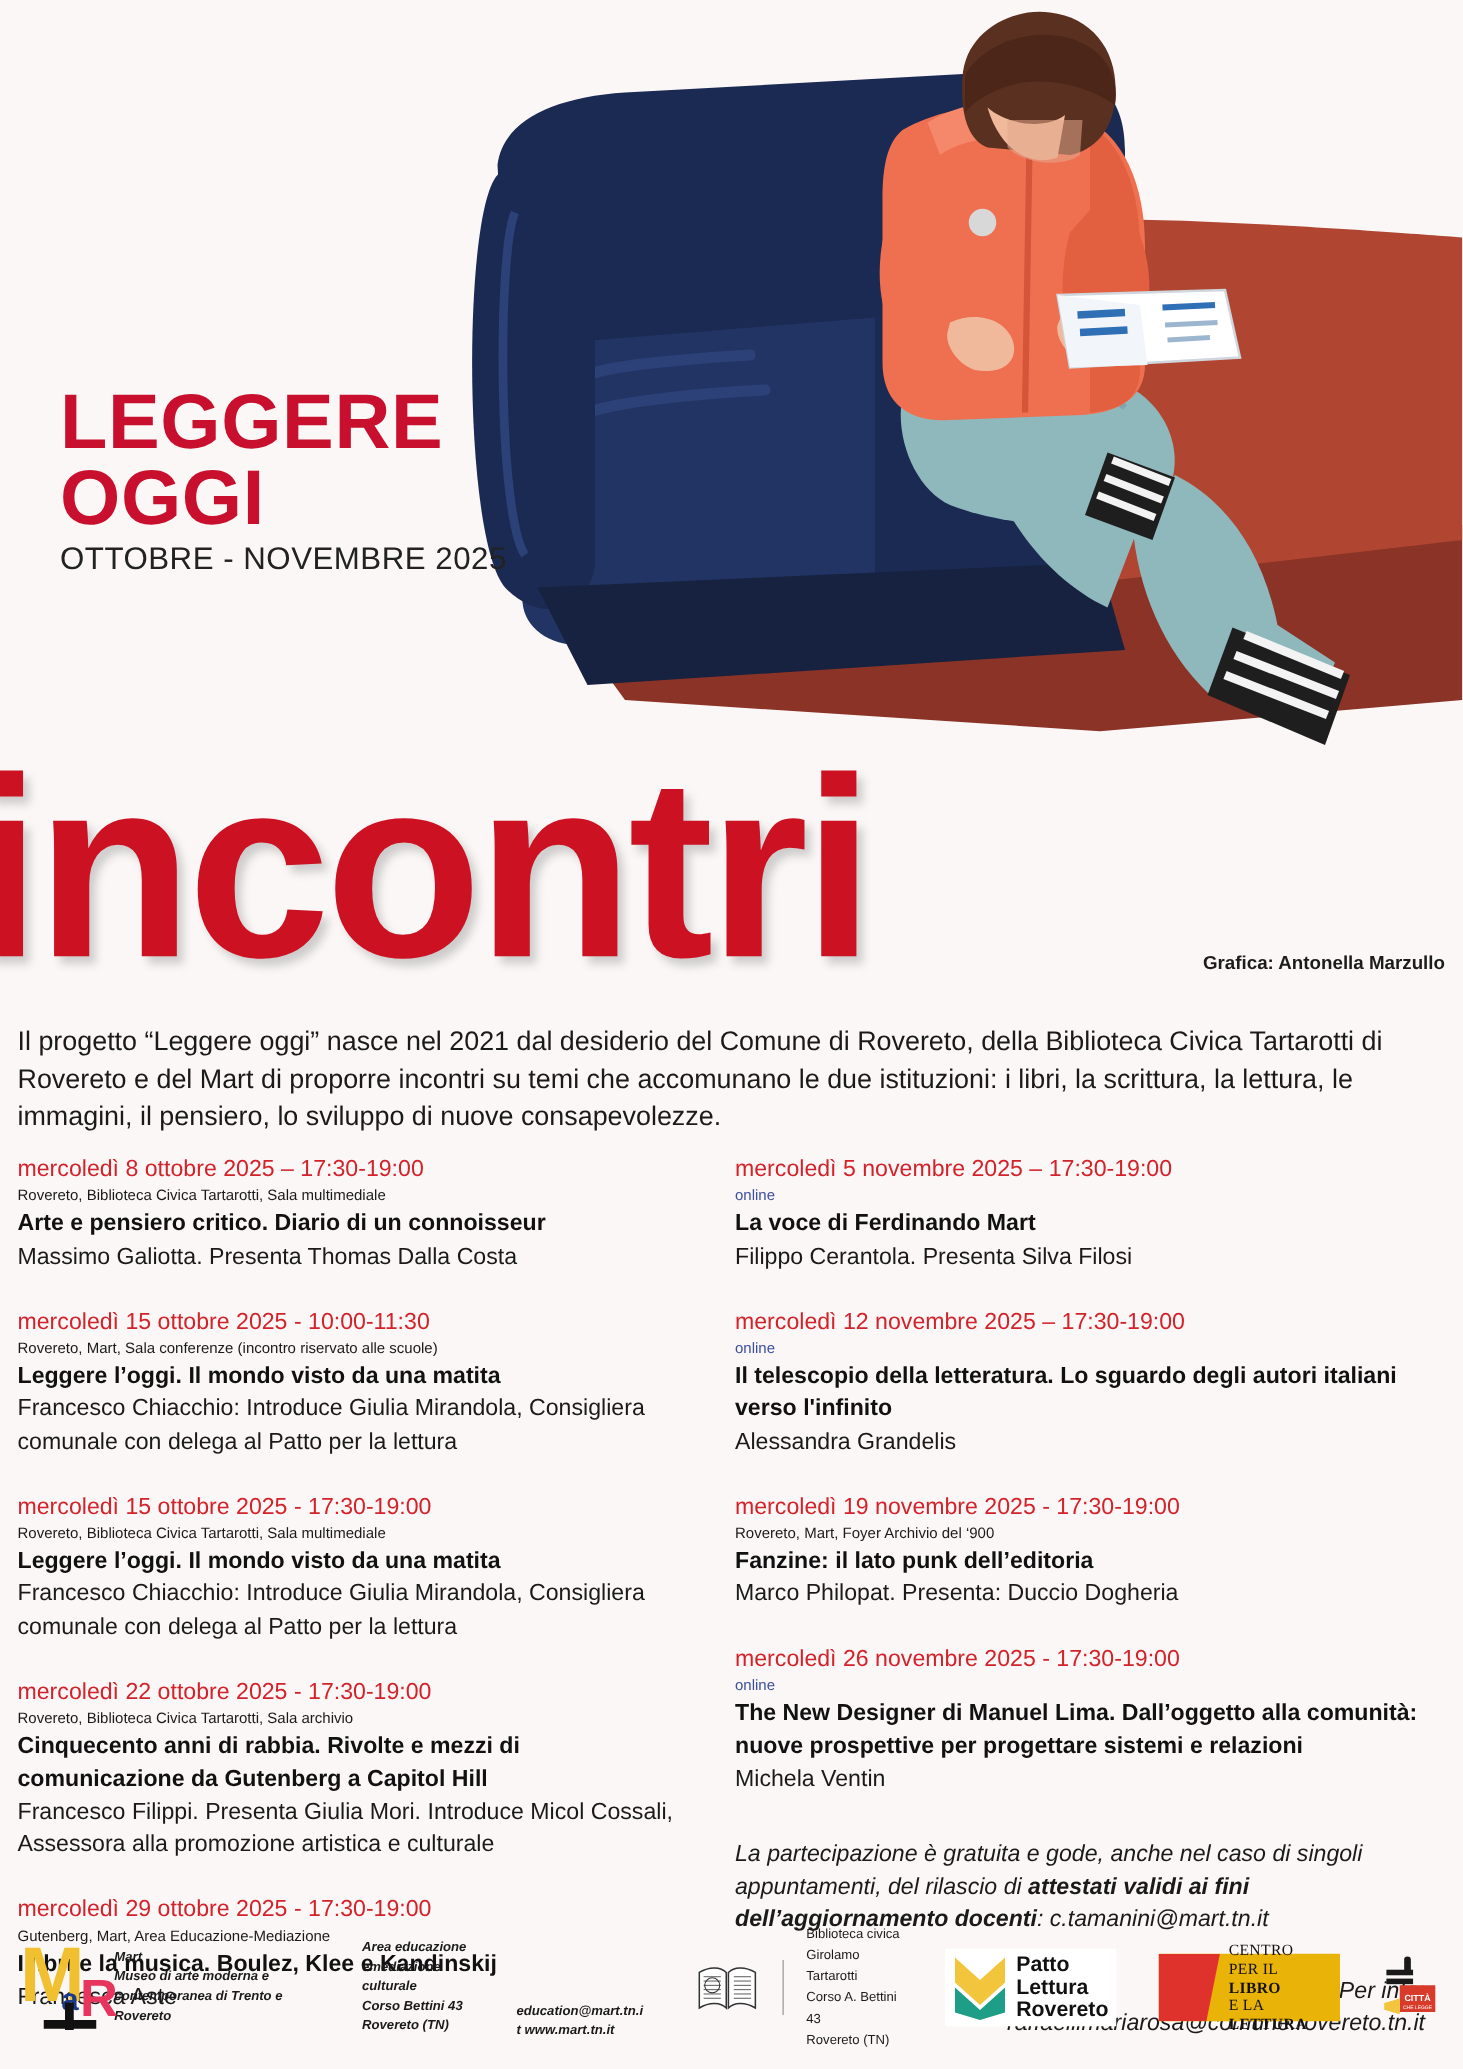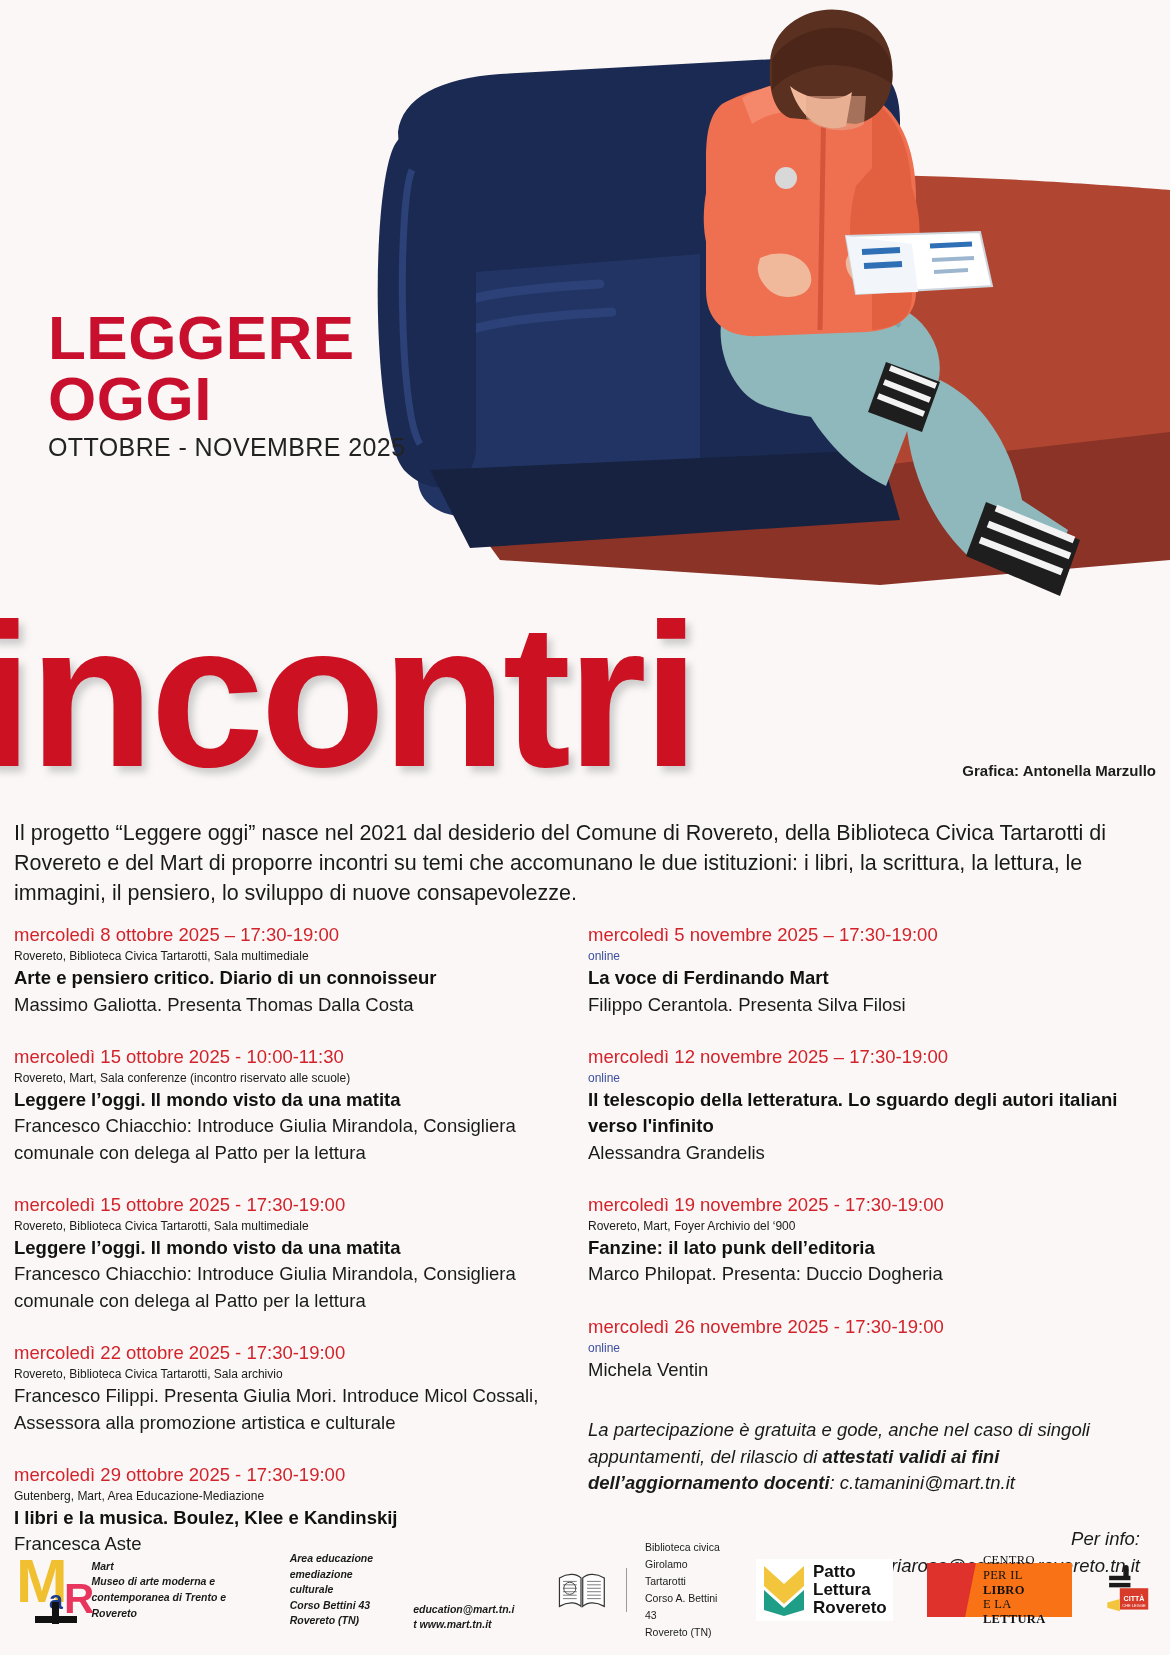--- a/index.html
+++ b/index.html
@@ -94,21 +94,21 @@
   }
   .mart-bar { position: absolute; left: 19px; top: 60px; width: 42px; height: 7px; background: #111; }
   .mart-stem { position: absolute; left: 36px; top: 46px; width: 7px; height: 22px; background: #111; }
 
   
   .patto { display: flex; align-items: center; gap: 7px; background: #fff; padding: 4px 6px; }
   .patto-mark { width: 44px; height: 52px; }
   .patto-text { font-size: 17px; font-weight: bold; color: #111; line-height: 1.06; }
 
   
-  .centro { display: flex; align-items: stretch; background: #f97316; height: 54px; }
+  .centro { display: flex; align-items: stretch; background: #eab308; height: 54px; }
   .centro-red { width: 56px; background: #e0322c; clip-path: polygon(0 0, 100% 0, 78% 100%, 0 100%); }
   .centro-t { display: flex; flex-direction: column; justify-content: center; padding: 0 7px; }
   .centro-t span { font-family: "Liberation Serif", serif; font-size: 12.5px; line-height: 1.18; color: #111; letter-spacing: .3px; }
   .centro-t span b { font-weight: bold; }
 
   
   .citta { width: 58px; height: 56px; }
 
   
   .bib-emblem { width: 60px; height: 52px; }
@@ -237,20 +237,21 @@
         </div>
         <div class="event">
           <div class="date">mercoledì 15 ottobre 2025 - 17:30-19:00</div>
           <div class="venue">Rovereto, Biblioteca Civica Tartarotti, Sala multimediale</div>
           <div class="etitle">Leggere l’oggi. Il mondo visto da una matita</div>
           <div class="speaker">Francesco Chiacchio: Introduce Giulia Mirandola, Consigliera comunale con delega al Patto per la lettura</div>
         </div>
         <div class="event">
           <div class="date">mercoledì 22 ottobre 2025 - 17:30-19:00</div>
           <div class="venue">Rovereto, Biblioteca Civica Tartarotti, Sala archivio</div>
+          <div class="etitle">Cinquecento anni di rabbia. Rivolte e mezzi di comunicazione da Gutenberg a Capitol Hill</div>
           <div class="speaker">Francesco Filippi. Presenta Giulia Mori. Introduce Micol Cossali, Assessora alla promozione artistica e culturale</div>
         </div>
         <div class="event">
           <div class="date">mercoledì 29 ottobre 2025 - 17:30-19:00</div>
           <div class="venue">Gutenberg, Mart, Area Educazione-Mediazione</div>
           <div class="etitle">I libri e la musica. Boulez, Klee e Kandinskij</div>
           <div class="speaker">Francesca Aste</div>
         </div>
       </div>
     <div class="col right" id="col-right">
@@ -269,20 +270,21 @@
           </div>
           <div class="event">
             <div class="date">mercoledì 19 novembre 2025 - 17:30-19:00</div>
             <div class="venue">Rovereto, Mart, Foyer Archivio del ‘900</div>
             <div class="etitle">Fanzine: il lato punk dell’editoria</div>
             <div class="speaker">Marco Philopat. Presenta: Duccio Dogheria</div>
           </div>
           <div class="event">
             <div class="date">mercoledì 26 novembre 2025 - 17:30-19:00</div>
             <div class="venue online">online</div>
+            <div class="etitle">The New Designer di Manuel Lima. Dall’oggetto alla comunità: nuove prospettive per progettare sistemi e relazioni</div>
             <div class="speaker">Michela Ventin</div>
           </div>
         </div>
       <div class="note">
         <span>La partecipazione è gratuita e gode, anche nel caso di singoli appuntamenti, del rilascio di </span><b>attestati validi ai fini dell’aggiornamento docenti</b><span>: c.tamanini@mart.tn.it</span>
       </div>
       <div class="perinfo">
         <div>Per info:</div>
         <div>raffaellimariarosa@comune.rovereto.tn.it</div>
 

